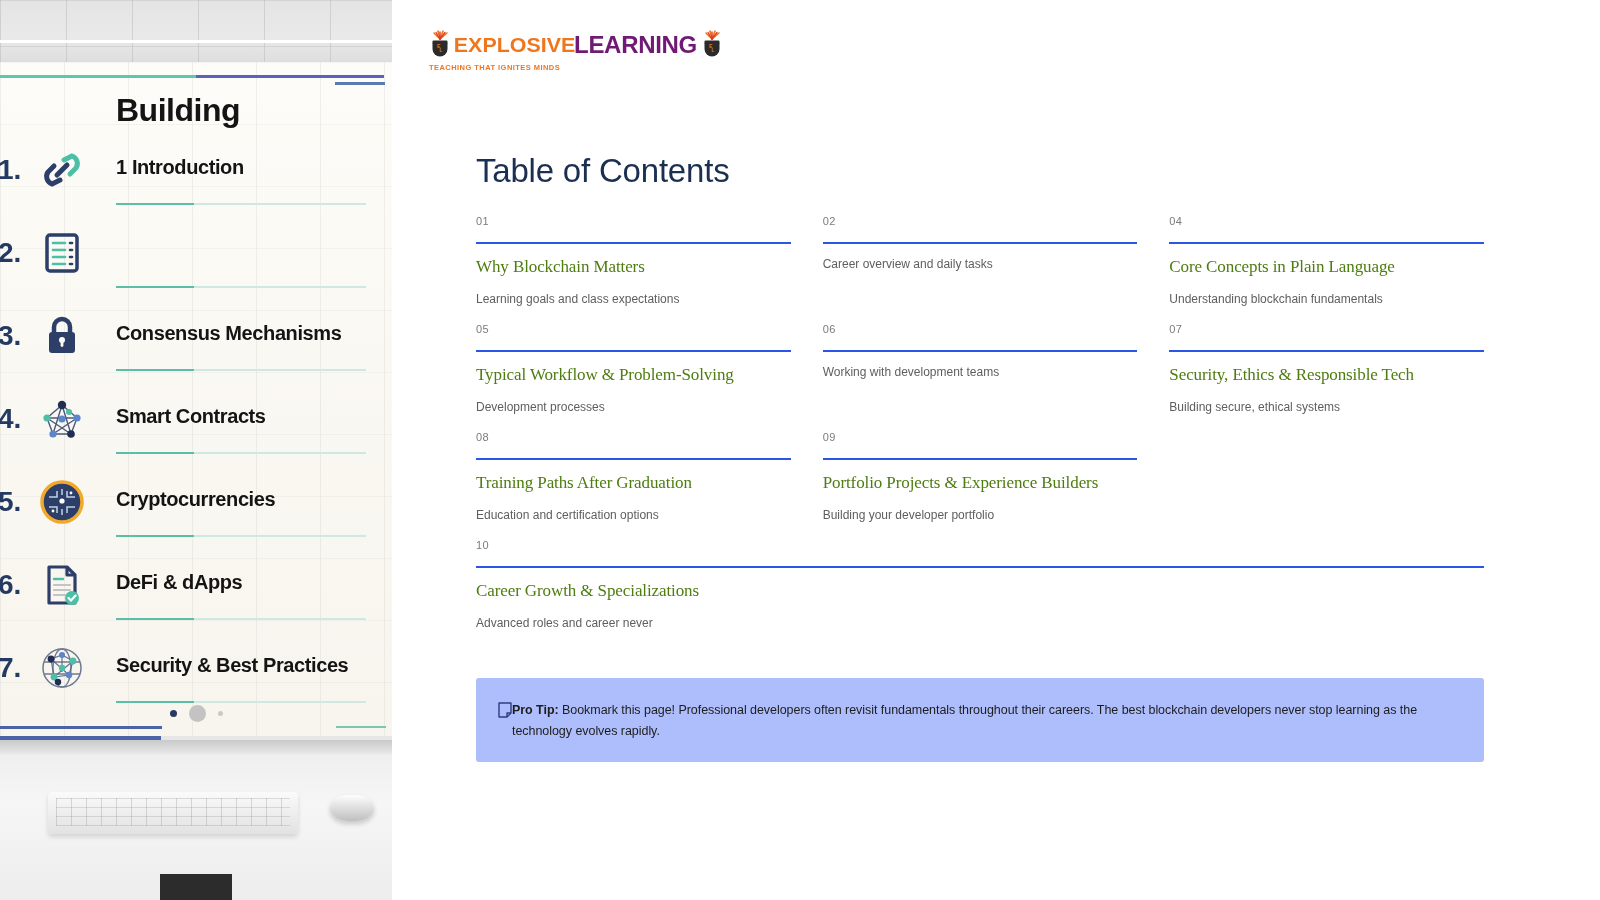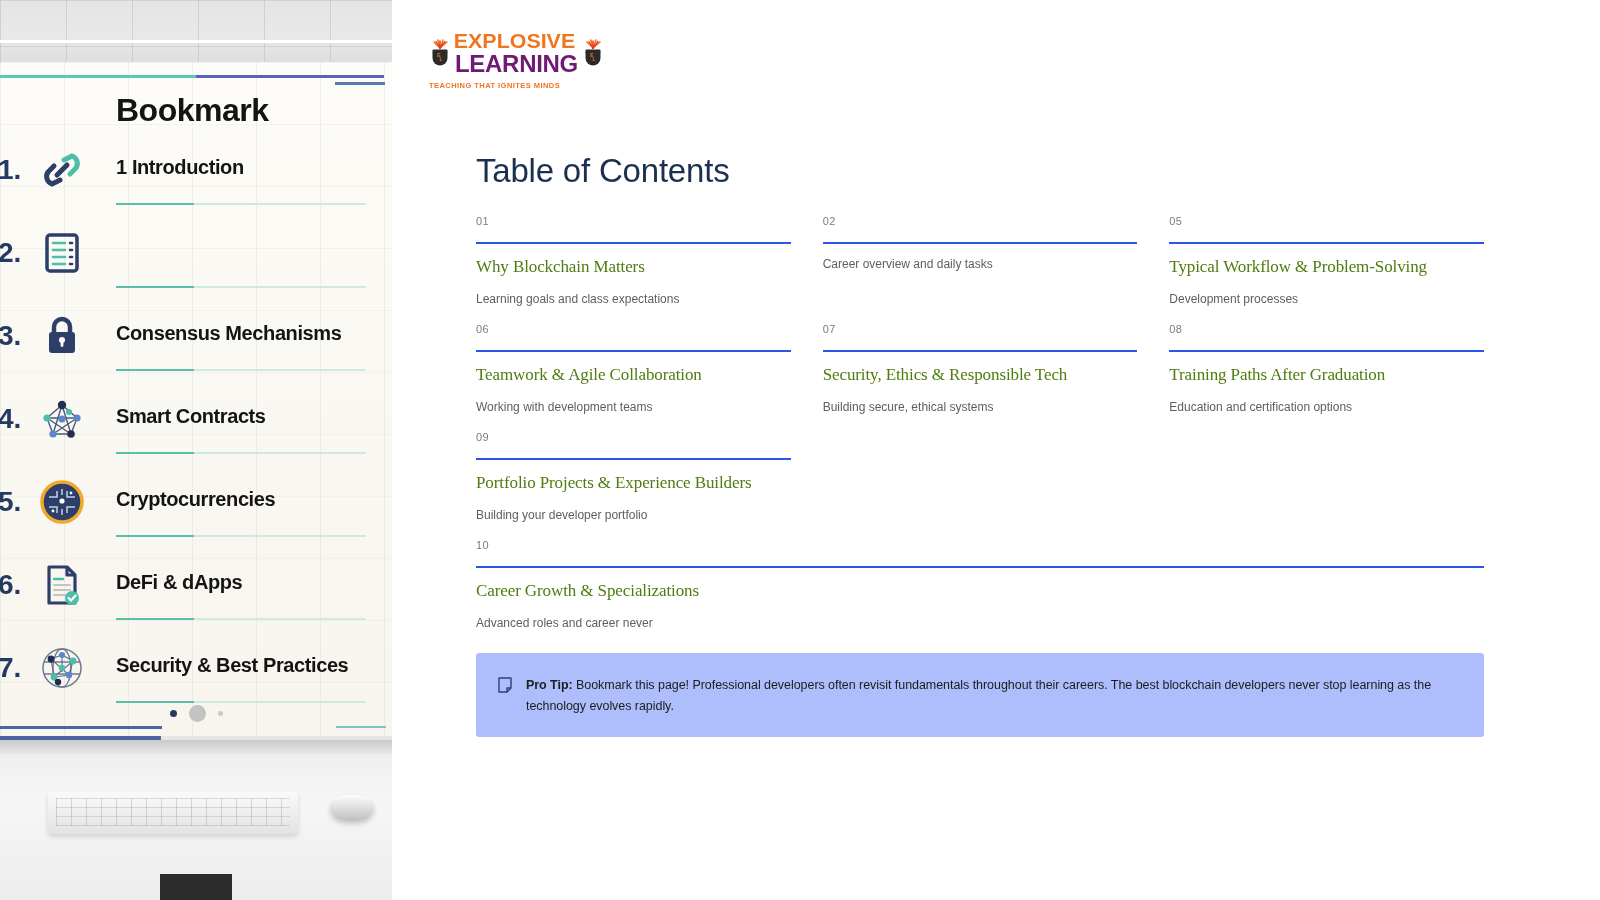--- a/index.html
+++ b/index.html
@@ -129,21 +129,21 @@
   }
   .lp-stand {
     position:absolute; left:160px; top:874px; width:72px; height:26px; background:#2c2c2c;
   }
 
   
   .content { position:absolute; left:392px; top:0; width:1208px; height:900px; background:#fff; }
 
   .logo { position:absolute; left:37px; top:30px; width:160px; height:56px; }
   .logo-row { display:flex; align-items:center; gap:4px; }
-  .logo-words { display:flex; flex-direction:column; line-height:1; }
+  .logo-words { display:flex; line-height:1;align-items:center; }
   .logo-explosive {
     font-family:"Liberation Sans", sans-serif;
     font-size:21px; font-weight:800; color:#F0761E; letter-spacing:0px;
     transform: scaleX(1.02);
   }
   .logo-learning {
     font-size:24px; font-weight:800; color:#701a75; letter-spacing:-0.3px; margin-top:1px;
   }
   .logo-tag {
     margin-top:5px; font-size:7.5px; font-weight:700; color:#F0761E; letter-spacing:.45px;
@@ -172,23 +172,23 @@
   .cell-title {
     font-size:17px; color:#4d7c0f; line-height:22px; letter-spacing:-.1px;
     margin-bottom:13px;
     font-family:Liberation Serif, serif;
   }
   .cell-sub {
     font-size:12px; color:#5e5e5e; line-height:16px;
   }
 
   .protip {
-    position:absolute; left:84px; top:653px; width:1008px; min-height:83px;
+    position:absolute; left:84px; top:678px; width:1008px; min-height:83px;
     background:#AEBDFB; border-radius:3px;
-    display:flex; align-items:flex-start; gap:14px;
+    display:flex; align-items:flex-start; 
     padding:22px 24px 20px 22px;
   }
   .protip-icon { flex:0 0 auto; margin-top:2px; }
   .protip-text {
     font-size:12.5px; line-height:21px; color:#1d1d1d; letter-spacing:-.05px;
   }
   .protip-text b { font-weight:700; }
 </style>
 </head>
 <body>
@@ -202,21 +202,21 @@
     </div>
 
     <div class="lp-screen">
       <div class="lp-screen-grid"></div>
     </div>
 
     <div class="lp-topline-teal"></div>
     <div class="lp-topline-indigo"></div>
     <div class="lp-topline-short"></div>
 
-    <div class="lp-heading">Bookmark</div>
+    <div class="lp-heading">Building</div>
 
     <div class="lp-list">
 
       <div class="lp-row">
         <div class="lp-num">1.</div>
         <div class="lp-ico">
           <svg width="44" height="44" viewBox="0 0 44 44">
             <g fill="none" stroke-width="5" stroke-linecap="round">
               <path d="M24 12 L32 8 A8 8 0 0 1 36 20 L30 26" stroke="#4dbfa6"></path>
               <path d="M20 32 L12 36 A8 8 0 0 1 8 24 L14 18" stroke="#2d3f69"></path>
@@ -435,32 +435,37 @@
         <div class="cell-sub">Learning goals and class expectations</div>
       </div>
 
       <div class="cell r1">
         <div class="cell-num">02</div>
         <div class="cell-rule"></div>
         <div class="cell-sub">Career overview and daily tasks</div>
       </div>
 
 
+      <div class="cell r2">
+        <div class="cell-num">04</div>
+        <div class="cell-rule"></div>
+        <div class="cell-title">Core Concepts in Plain Language</div>
+        <div class="cell-sub">Understanding blockchain fundamentals</div>
+      </div>
 
       <div class="cell r2">
         <div class="cell-num">05</div>
         <div class="cell-rule"></div>
         <div class="cell-title">Typical Workflow &amp; Problem-Solving</div>
         <div class="cell-sub">Development processes</div>
       </div>
 
       <div class="cell r2">
         <div class="cell-num">06</div>
         <div class="cell-rule"></div>
-        <div class="cell-title">Teamwork &amp; Agile Collaboration</div>
         <div class="cell-sub">Working with development teams</div>
       </div>
 
       <div class="cell r3">
         <div class="cell-num">07</div>
         <div class="cell-rule"></div>
         <div class="cell-title">Security, Ethics &amp; Responsible Tech</div>
         <div class="cell-sub">Building secure, ethical systems</div>
       </div>
 

